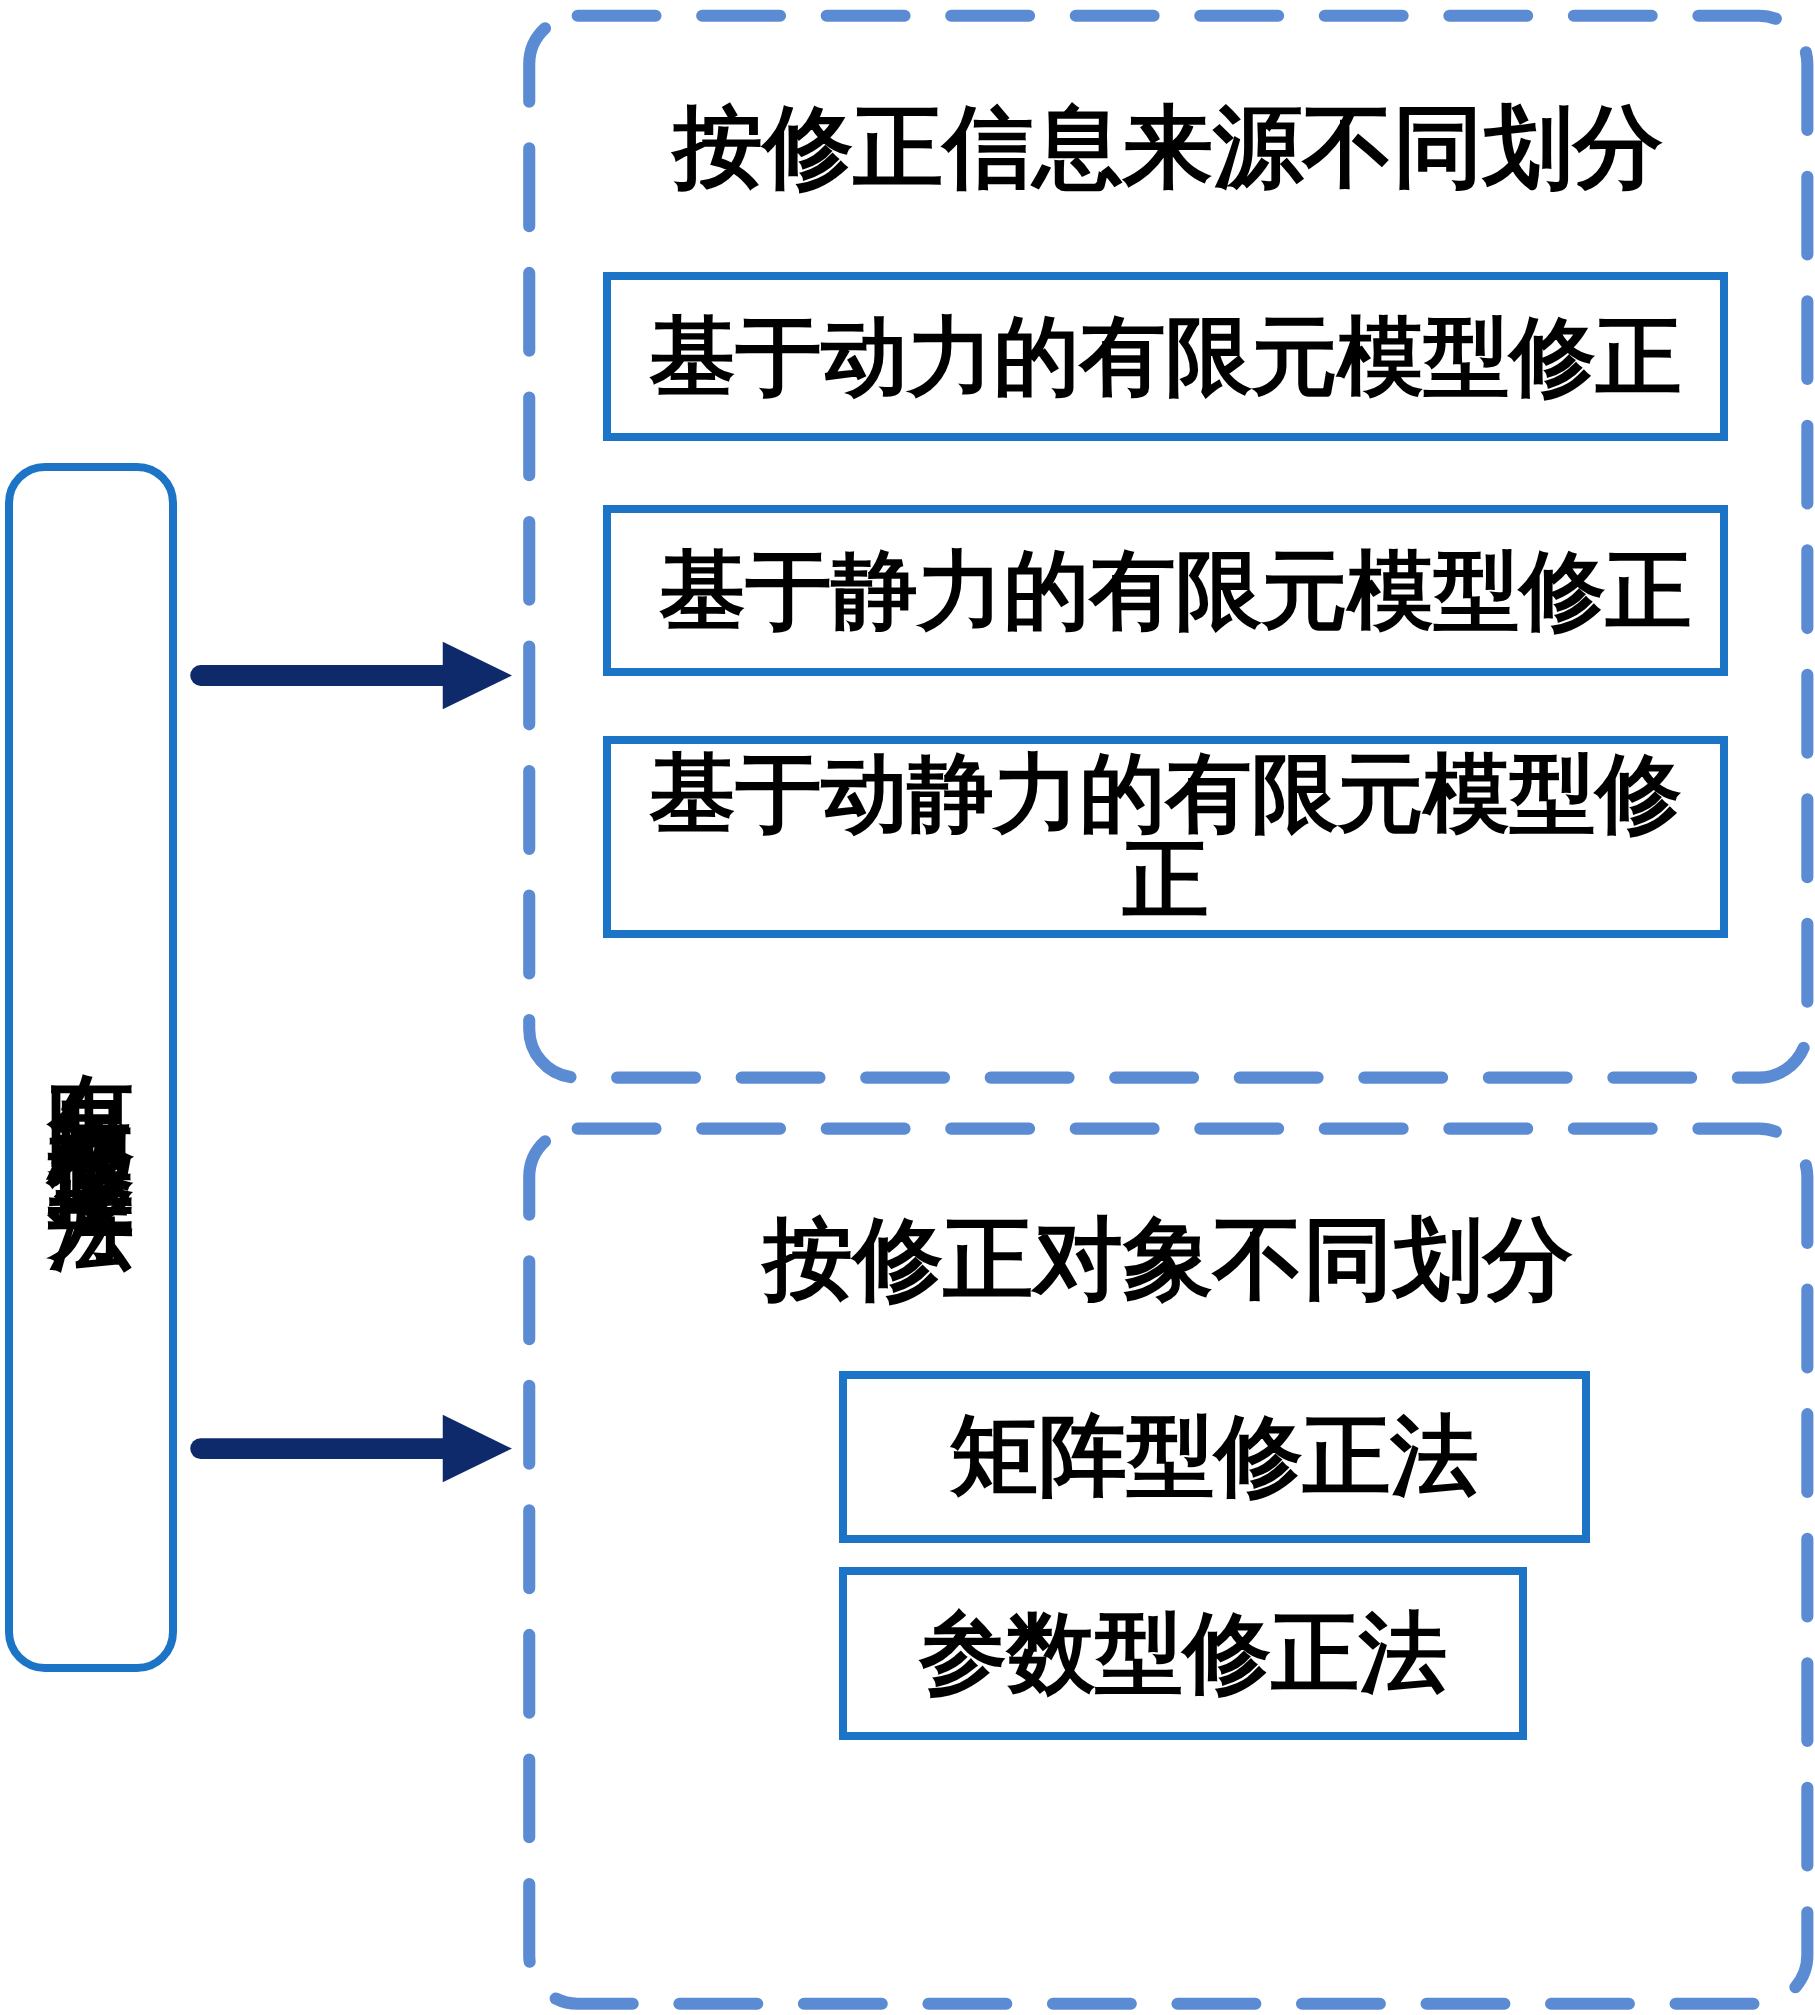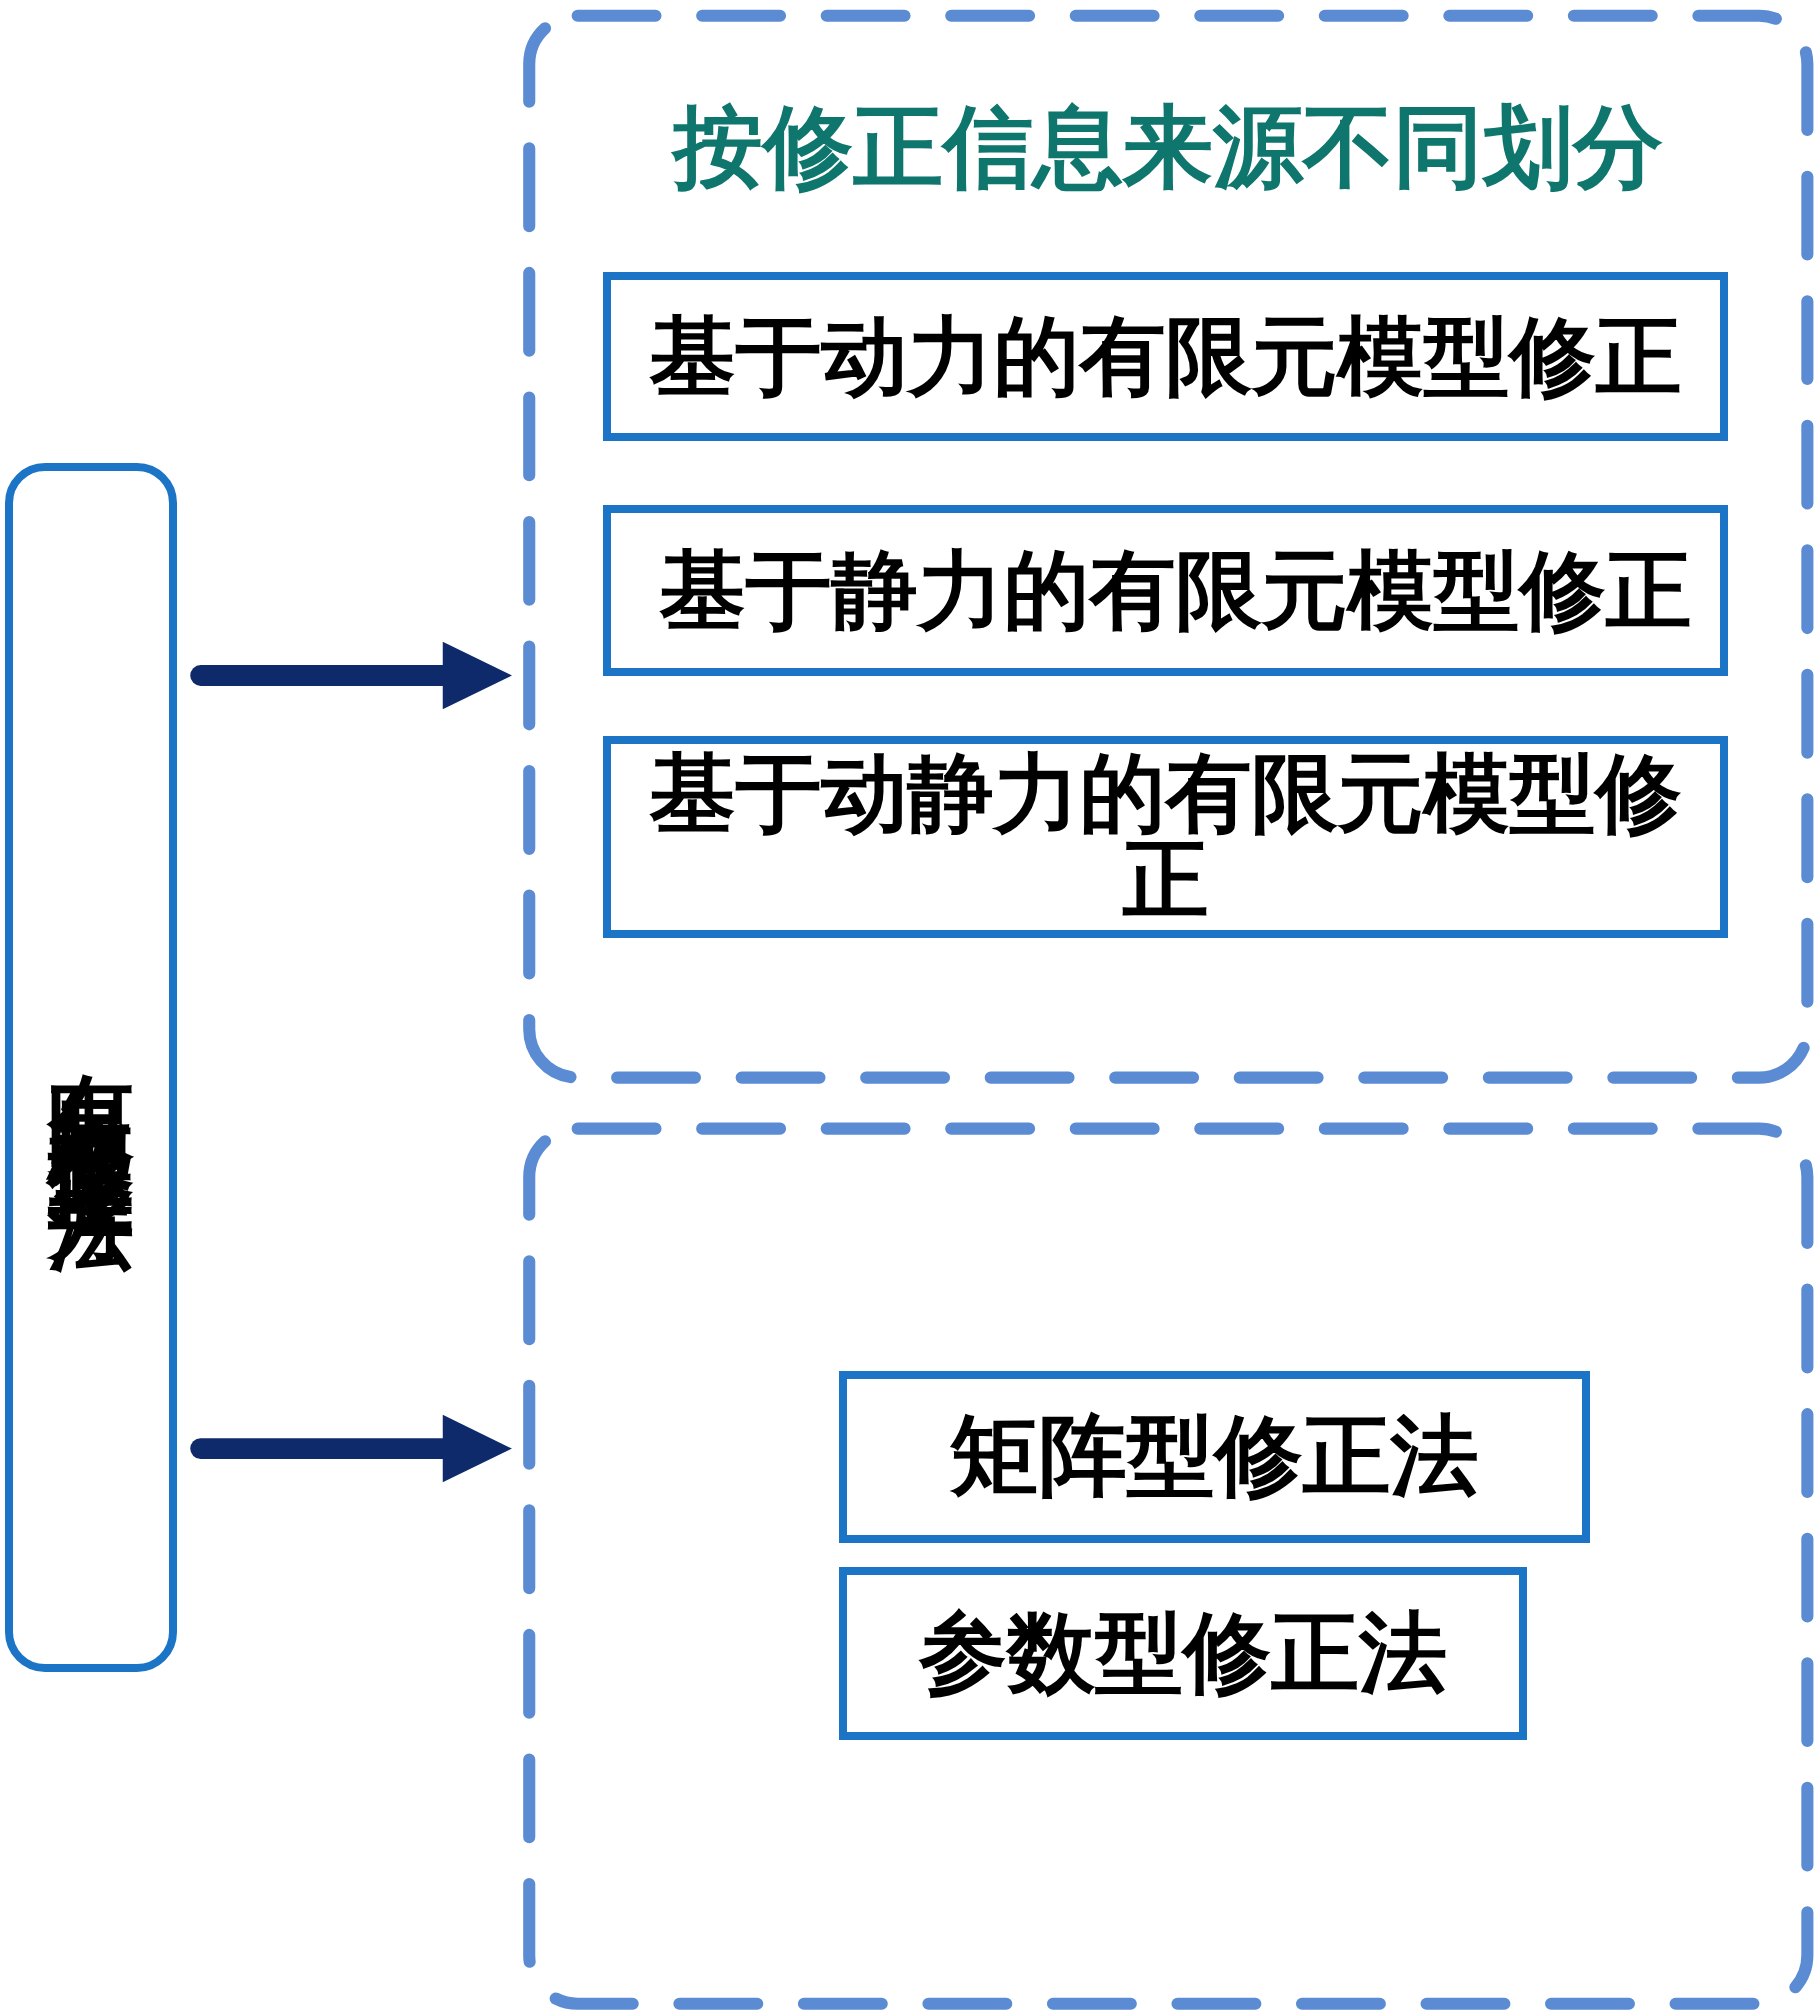--- a/index.html
+++ b/index.html
@@ -54,21 +54,21 @@
   .group-title {
     position: absolute;
     left: 529px;
     width: 1278px;
     height: 130px;
     display: flex;
     align-items: center;
     justify-content: center;
     font-size: 90px;
     font-weight: 700;
-    color: #0f766e;
+    color: #000000;
     z-index: 2;
     text-align: center;
   }
   #group-source-title { top: 83px; }
   #group-object-title { top: 1195px; }
 
   .leaf {
     border: 8.6px solid #1B74C6;
     font-size: 86px;
     line-height: 1;
@@ -107,18 +107,19 @@
   <div class="node" id="root-node">
     <span class="vtext">有限元模型修正方法</span>
   </div>
 
   <div class="group-title" id="group-source-title">按修正信息来源不同划分</div>
 
   <div class="node leaf" id="node-dynamic-based">基于动力的有限元模型修正</div>
   <div class="node leaf" id="node-static-based">基于静力的有限元模型修正</div>
   <div class="node leaf" id="node-dynamic-static-based">基于动静力的有限元模型修正</div>
 
+  <div class="group-title" id="group-object-title">按修正对象不同划分</div>
 
   <div class="node leaf" id="node-matrix-type">矩阵型修正法</div>
   <div class="node leaf" id="node-parameter-type">参数型修正法</div>
 
 </div>
 
 
 </body></html>

